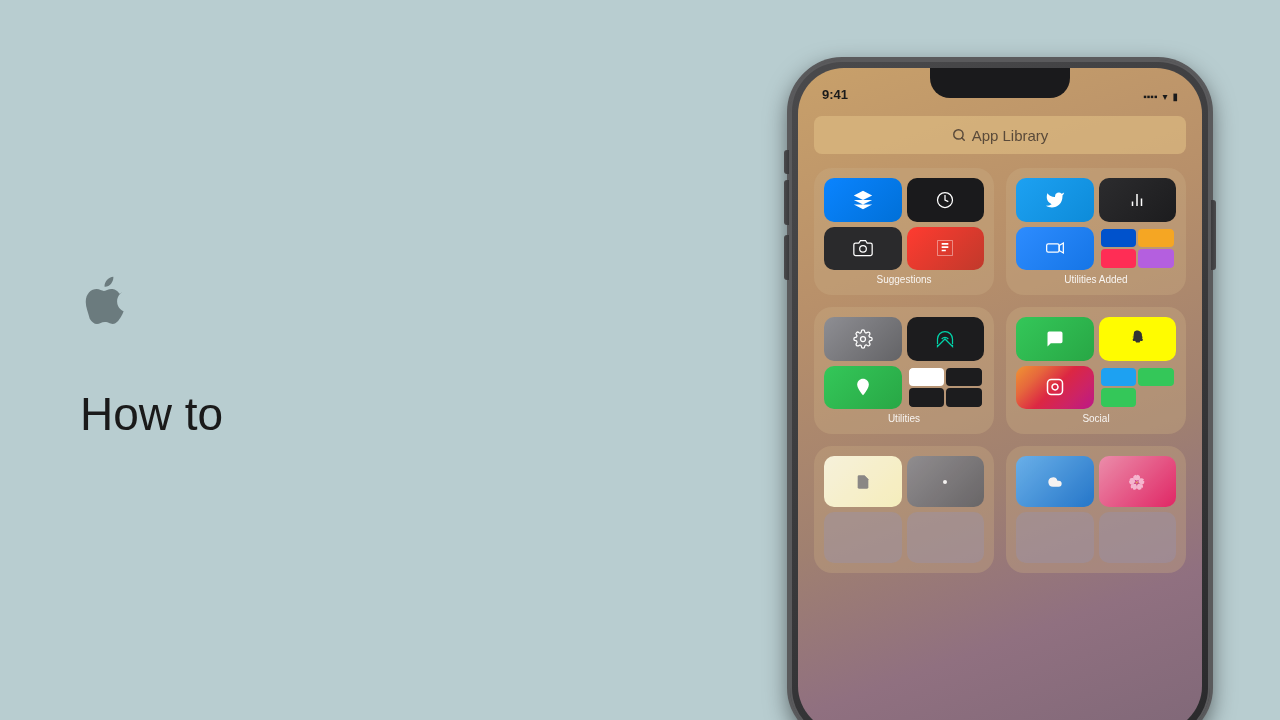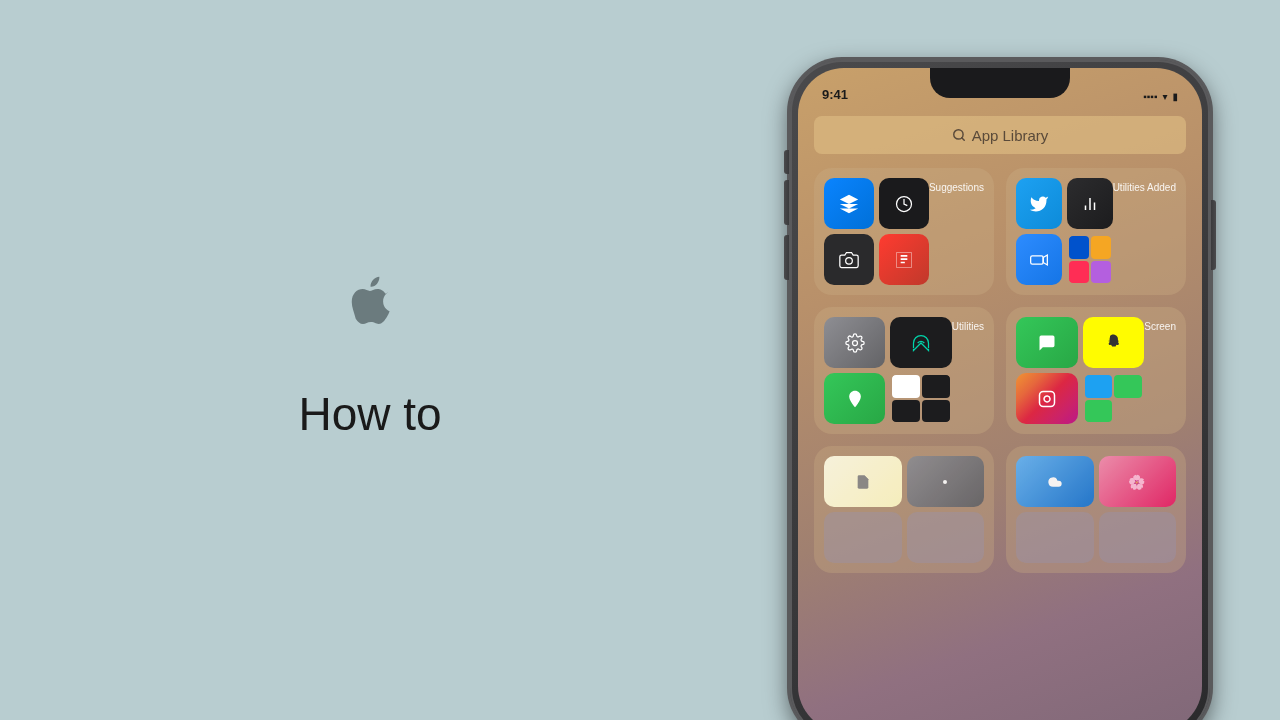--- a/index.html
+++ b/index.html
@@ -14,21 +14,20 @@
       align-items: center;
       justify-content: space-between;
     }
 
     .left-section {
       flex: 1;
       padding: 60px 60px 60px 80px;
       display: flex;
       flex-direction: column;
       gap: 0;
-      text-align: center;
     }
 
     .apple-logo {
       margin-bottom: 60px;
     }
 
     .apple-logo svg {
       width: 48px;
       height: 48px;
       fill: #6b7b7e;
@@ -169,21 +168,21 @@
       grid-template-columns: 1fr 1fr;
       grid-template-rows: repeat(4, 1fr);
       gap: 12px;
     }
 
     .app-folder {
       background: rgba(200, 170, 130, 0.4);
       border-radius: 18px;
       padding: 10px;
       display: flex;
-      flex-direction: row;
+      flex-direction: column;
       position: relative;
     }
 
     .folder-grid {
       display: grid;
       grid-template-columns: 1fr 1fr;
       grid-template-rows: 1fr 1fr;
       gap: 5px;
       flex: 1;
     }
@@ -435,21 +434,21 @@
                   <line x1="17.5" y1="6.5" x2="17.51" y2="6.5" stroke="white" stroke-width="2"></line>
                 </svg>
             </div>
             <div class="app-icon" style="background:transparent; display:grid; grid-template-columns:1fr 1fr; grid-template-rows:1fr 1fr; gap:2px; padding:2px;">
               <div class="mini-icon mini-twitter-s"></div>
               <div class="mini-icon mini-phone"></div>
               <div class="mini-icon mini-facetime"></div>
               <div class="mini-icon mini-blank"></div>
             </div>
           </div>
-          <div class="folder-label">Screen</div>
+          <div class="folder-label">Social</div>
         </div>
 
         <div class="app-folder" style="opacity:0.9;">
           <div class="folder-grid">
             <div class="app-icon" style="background: linear-gradient(135deg, #fffde7, #fff9c4);">
               <svg width="16" height="16" viewBox="0 0 24 24" fill="#888">
                   <path d="M14 2H6a2 2 0 0 0-2 2v16a2 2 0 0 0 2 2h12a2 2 0 0 0 2-2V8z"></path>
                   <polyline points="14 2 14 8 20 8"></polyline>
                 </svg>
             </div>

